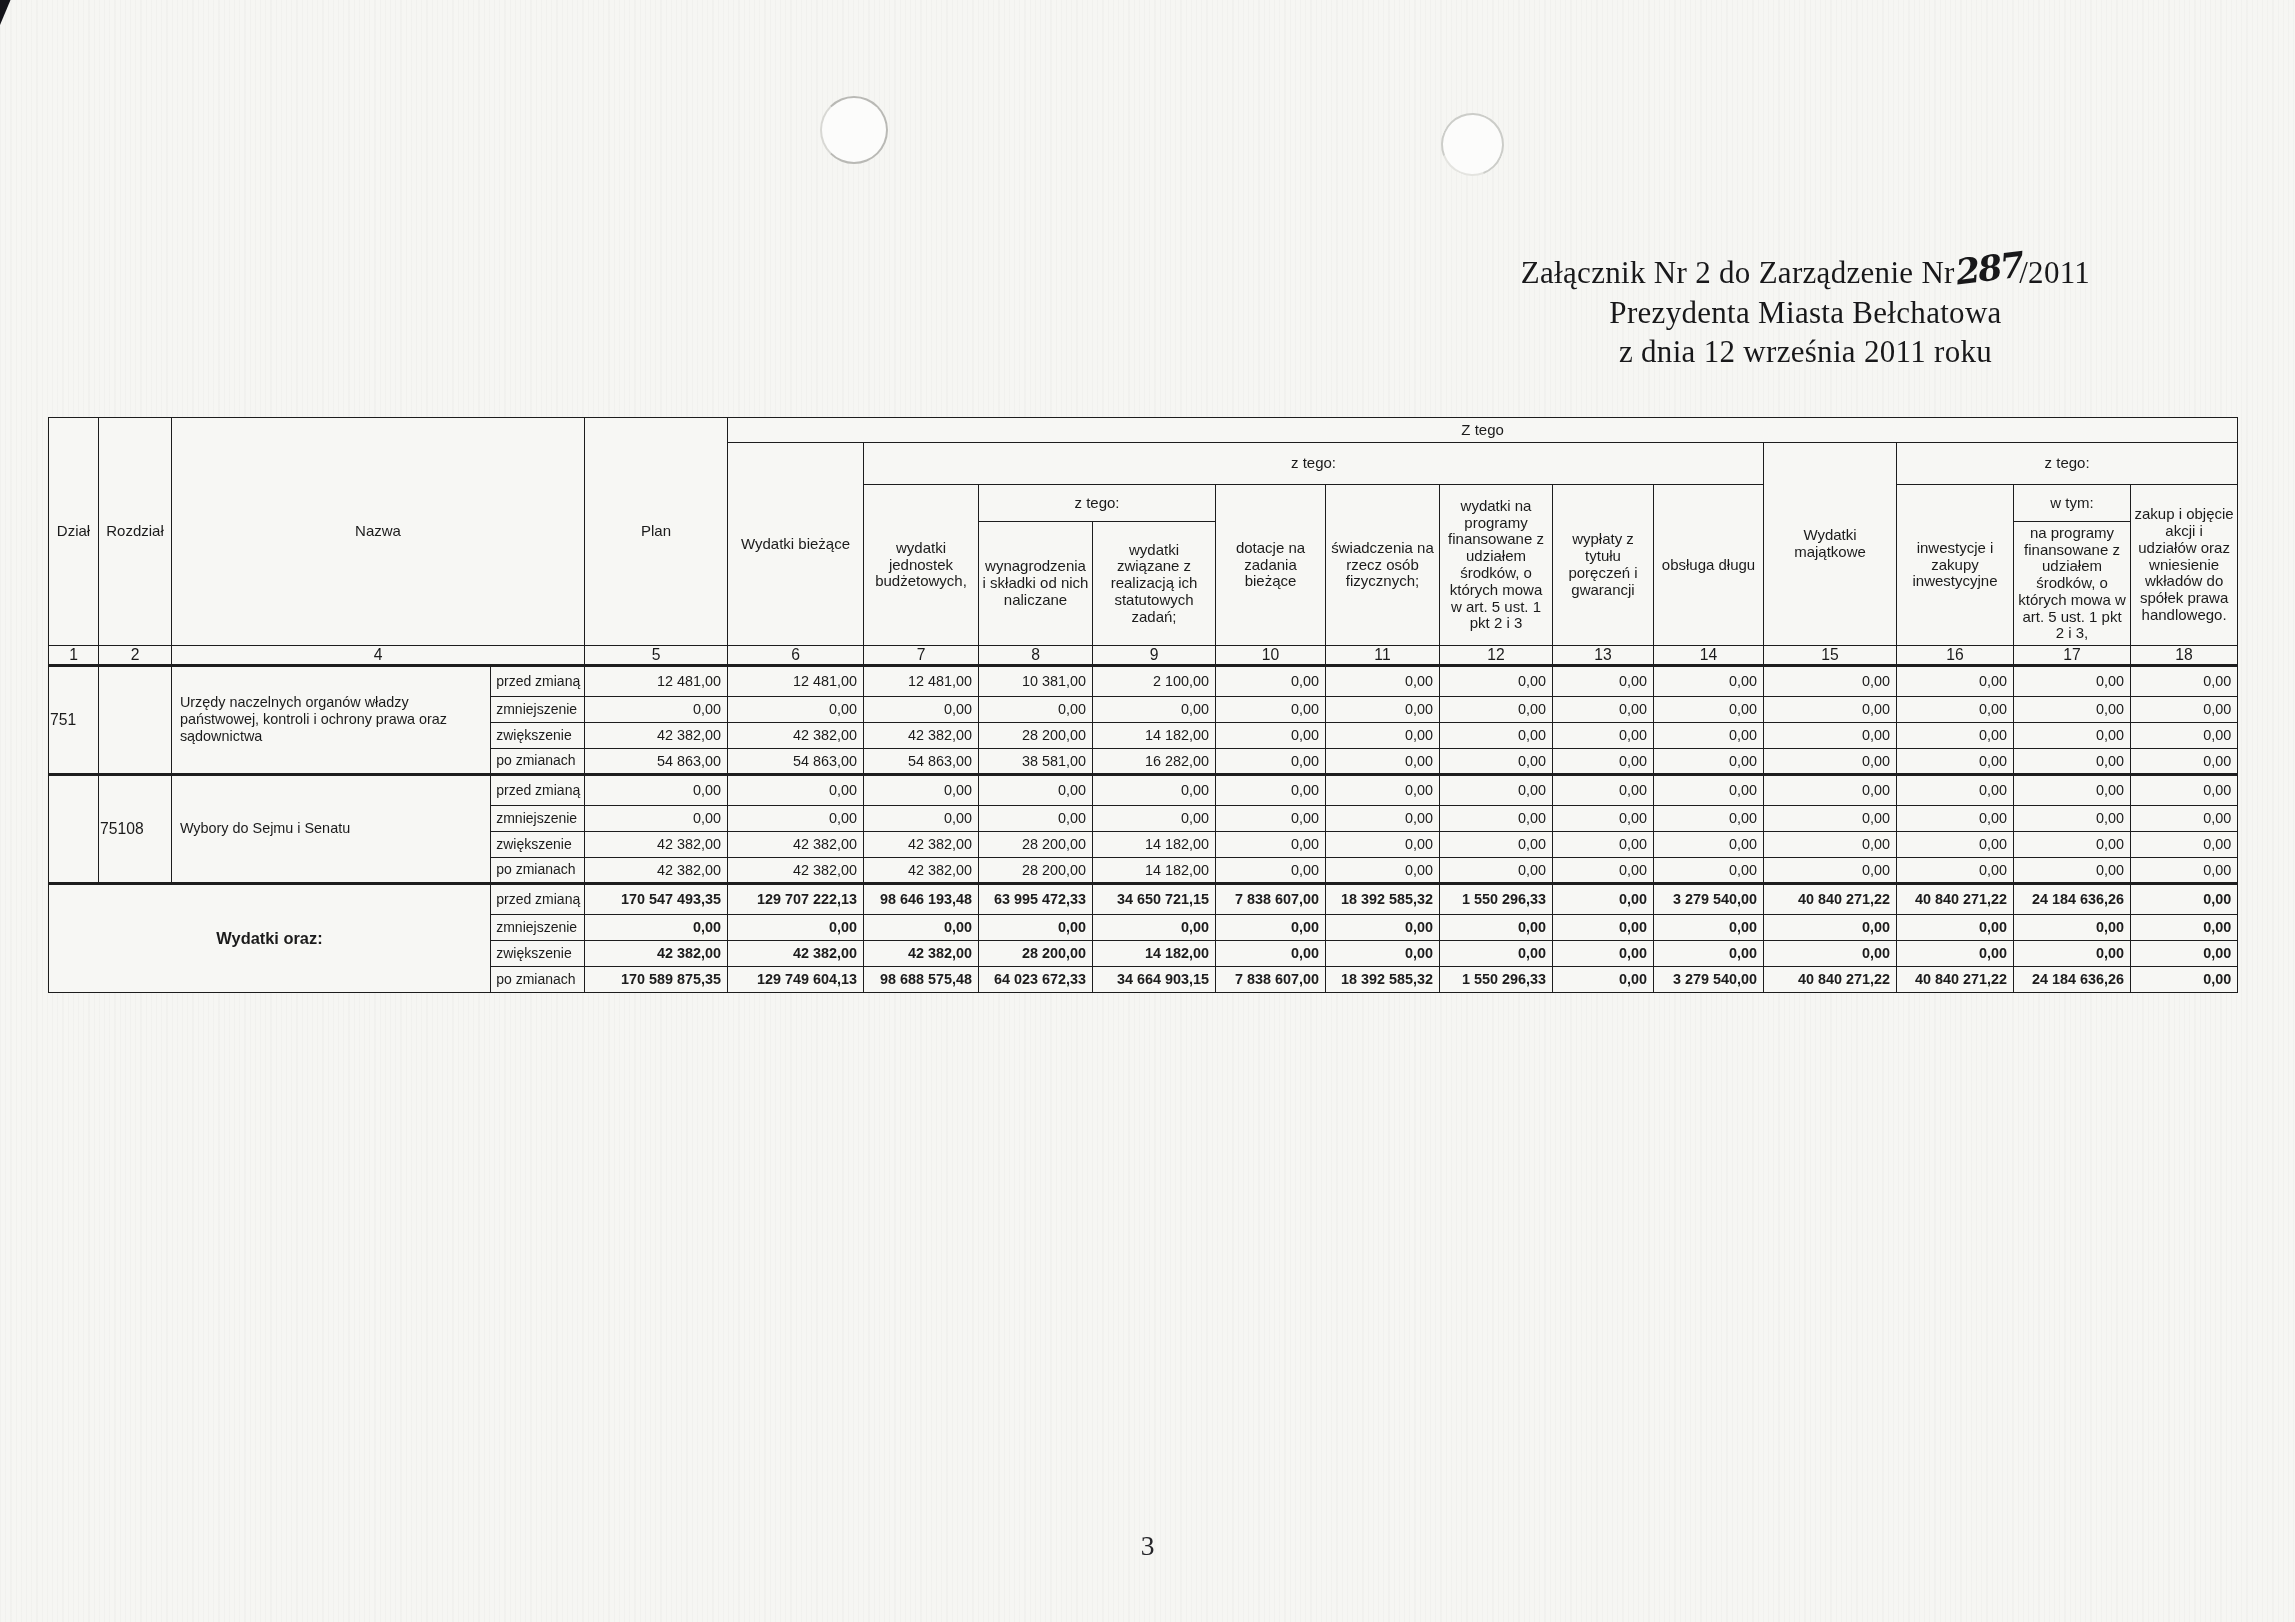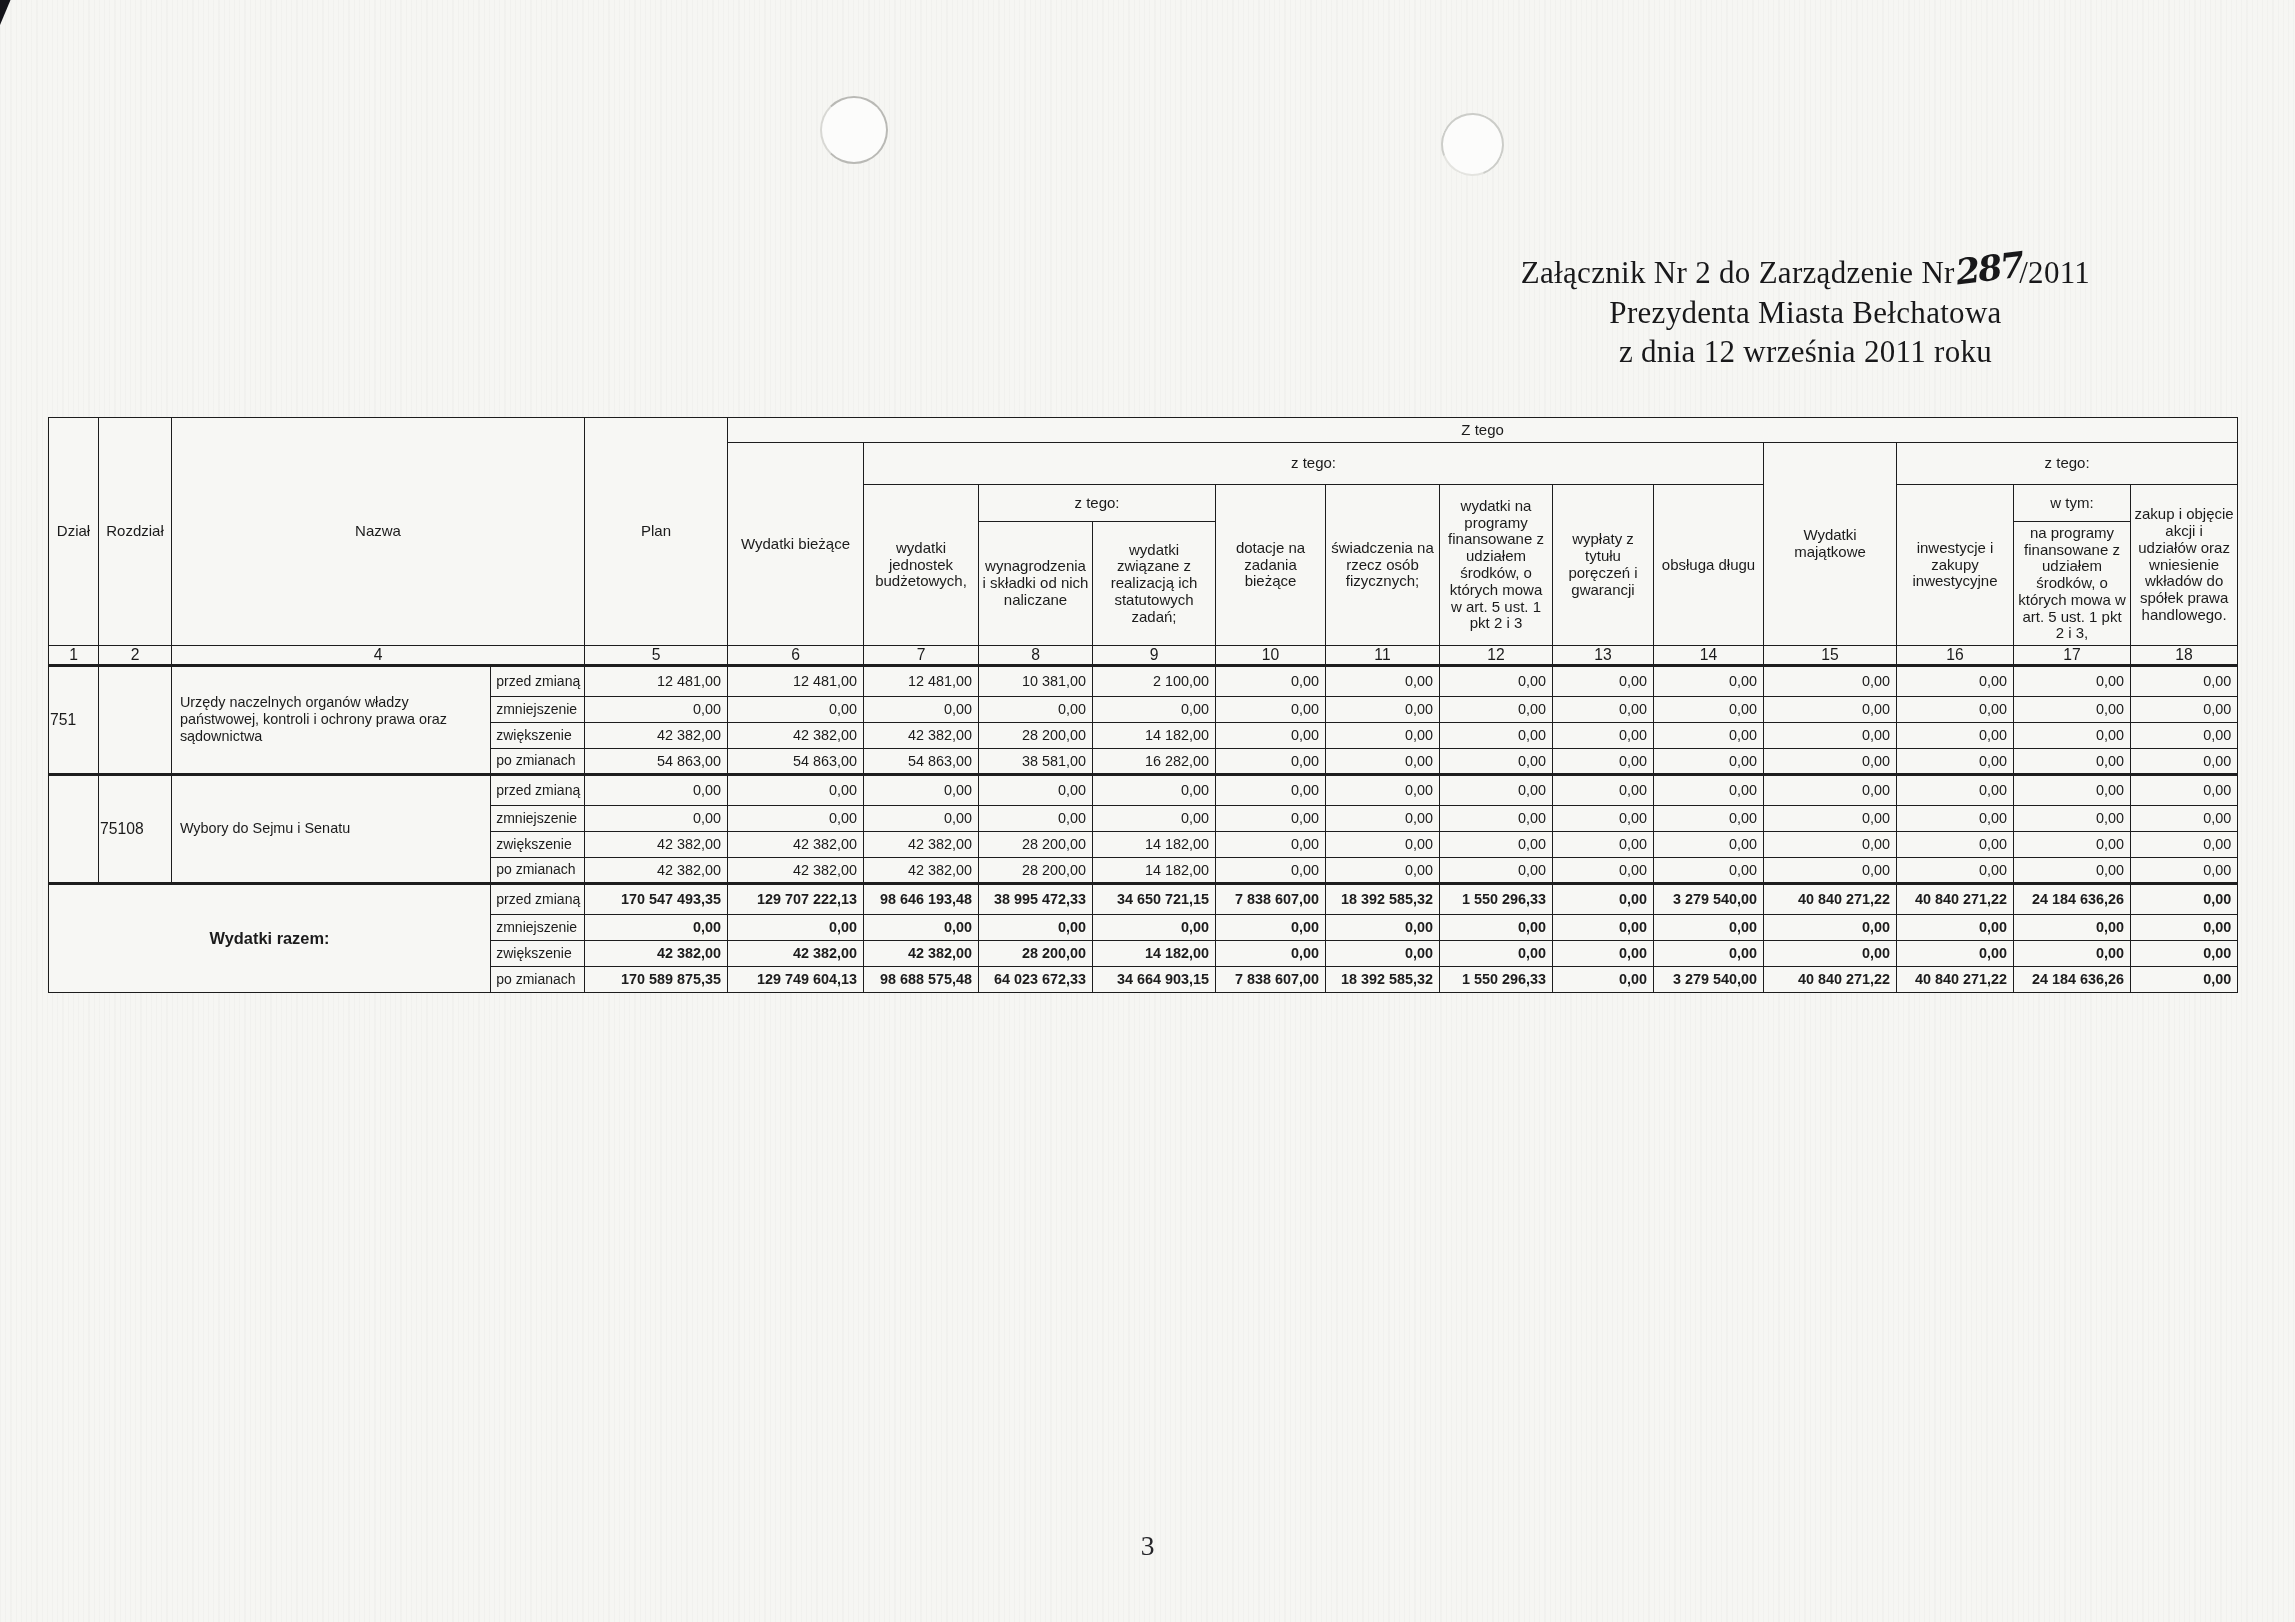--- a/index.html
+++ b/index.html
@@ -331,26 +331,26 @@
           <td class="c-num">0,00</td>
           <td class="c-num">0,00</td>
           <td class="c-num">0,00</td>
           <td class="c-num">0,00</td>
           <td class="c-num">0,00</td>
           <td class="c-num">0,00</td>
           <td class="c-num">0,00</td>
           <td class="c-num">0,00</td>
         </tr>
         <tr class="group-start total">
-          <td rowspan="4" colspan="3" class="name-total">Wydatki razem:</td>
+          <td rowspan="4" colspan="3" class="name-total">Wydatki oraz:</td>
           <td class="c-rowlabel">przed zmianą</td>
           <td class="c-num">170 547 493,35</td>
           <td class="c-num">129 707 222,13</td>
           <td class="c-num">98 646 193,48</td>
-          <td class="c-num">38 995 472,33</td>
+          <td class="c-num">63 995 472,33</td>
           <td class="c-num">34 650 721,15</td>
           <td class="c-num">7 838 607,00</td>
           <td class="c-num">18 392 585,32</td>
           <td class="c-num">1 550 296,33</td>
           <td class="c-num">0,00</td>
           <td class="c-num">3 279 540,00</td>
           <td class="c-num">40 840 271,22</td>
           <td class="c-num">40 840 271,22</td>
           <td class="c-num">24 184 636,26</td>
           <td class="c-num">0,00</td>

